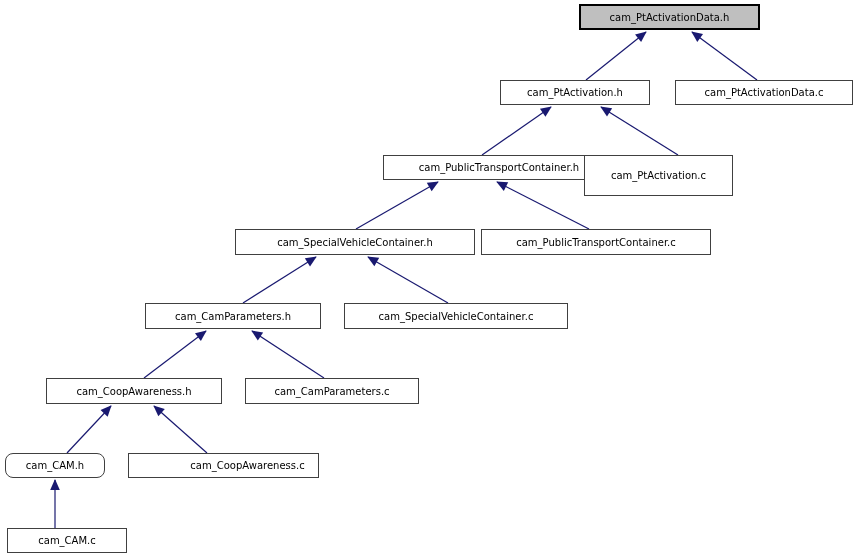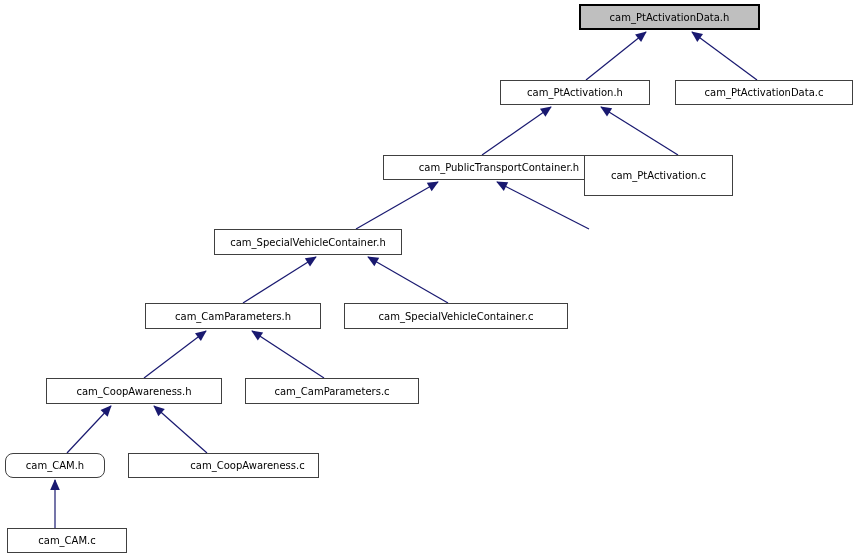--- a/index.html
+++ b/index.html
@@ -70,21 +70,22 @@
     <line x1="67" y1="453" x2="111" y2="406" marker-end="url(#arrow)"></line>
     <line x1="207" y1="453" x2="154" y2="406" marker-end="url(#arrow)"></line>
     <line x1="55" y1="528" x2="55" y2="480" marker-end="url(#arrow)"></line>
   </svg>
 
   <div class="node node--current" style="left:579px; top:4px;  width:181px; height:26px;">cam_PtActivationData.h</div>
   <div class="node" style="left:500px; top:80px;  width:150px; height:25px;">cam_PtActivation.h</div>
   <div class="node" style="left:675px; top:80px;  width:178px; height:25px;">cam_PtActivationData.c</div>
   <div class="node" style="left:353px; top:155px; width:232px; height:25px;margin-left:30px;">cam_PublicTransportContainer.h</div>
   <div class="node" style="left:584px; top:155px; width:149px; height:41px;">cam_PtActivation.c</div>
-  <div class="node" style="left:214px; top:229px; width:188px; height:26px;">cam_SpecialVehicleContainer.h</div>
+  <div class="node" style="left:235px; top:229px; width:240px; height:26px;">cam_SpecialVehicleContainer.h</div>
+  <div class="node" style="left:481px; top:229px; width:230px; height:26px;">cam_PublicTransportContainer.c</div>
   <div class="node" style="left:145px; top:303px; width:176px; height:26px;">cam_CamParameters.h</div>
   <div class="node" style="left:344px; top:303px; width:224px; height:26px;">cam_SpecialVehicleContainer.c</div>
   <div class="node" style="left:46px;  top:378px; width:176px; height:26px;">cam_CoopAwareness.h</div>
   <div class="node" style="left:245px; top:378px; width:174px; height:26px;">cam_CamParameters.c</div>
   <div class="node" style="left:5px;   top:453px; width:100px; height:25px;border-radius:8px;">cam_CAM.h</div>
   <div class="node" style="left:128px; top:453px; width:191px; height:25px;padding-left:48px;">cam_CoopAwareness.c</div>
   <div class="node" style="left:7px;   top:528px; width:120px;  height:25px;">cam_CAM.c</div>
 
 </div>
 

